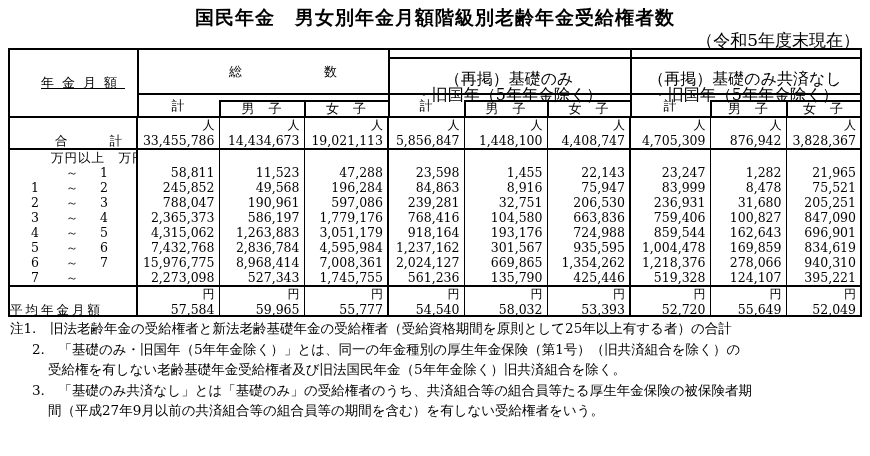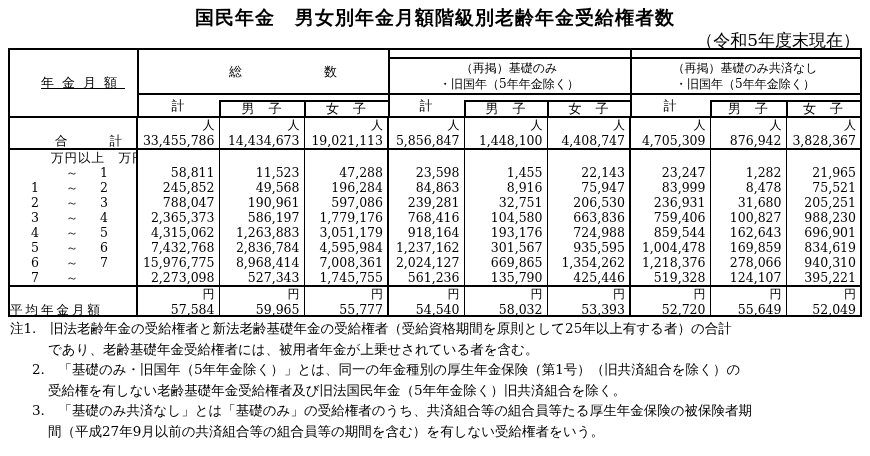--- a/index.html
+++ b/index.html
@@ -21,21 +21,21 @@
   .tbl{
     left:8px;top:48px;width:854px;height:269px;
     border:2px solid #000;box-sizing:border-box;background:#fff;
   }
   
   .hdr{left:0;top:0;width:850px;height:66px;border-bottom:2px solid #000;}
   .hline,.vline{position:absolute;background:#000;}
   .hcell{position:absolute;text-align:center;font-size:13px;white-space:nowrap;overflow:hidden;}
   .yq{left:0;top:0;width:138px;height:66px;line-height:66px;letter-spacing:8px;text-indent:8px;text-decoration:underline;}
   .g0{left:127px;top:0;width:251px;height:43px;line-height:43px;text-align:left;padding-left:92px;letter-spacing:82px;box-sizing:border-box;}
-  .gbox{position:absolute;top:7px;height:52px;font-size:12px;line-height:16px;text-align:center;padding-top:1px;box-sizing:border-box;border-top:2px solid #000;}
+  .gbox{position:absolute;top:7px;height:52px;font-size:16px;line-height:16px;text-align:center;padding-top:12px;box-sizing:border-box;border-top:2px solid #000;}
   .g1{left:378px;width:242px;}
   .g2{left:620px;width:230px;}
   .kei{top:43px;height:23px;line-height:25px;}
   .k0{left:127px;width:82px;} .k1{left:378px;width:76px;} .k2{left:620px;width:80px;}
   .mf{top:50px;height:16px;line-height:17px;letter-spacing:14px;text-indent:14px;}
   .m0{left:209px;width:85px;} .f0{left:294px;width:84px;}
   .m1{left:454px;width:83px;} .f1{left:537px;width:83px;}
   .m2{left:700px;width:76px;} .f2{left:776px;width:74px;}
   
   table{border-collapse:collapse;table-layout:fixed;position:absolute;left:0;top:68px;width:850px;height:197px;}
@@ -219,21 +219,21 @@
             </span>
           </td>
       <td class="num b2">2,365,373</td>
       <td class="num b1">586,197</td>
       <td class="num b1">1,779,176</td>
       <td class="num b2">768,416</td>
       <td class="num b1">104,580</td>
       <td class="num b1">663,836</td>
       <td class="num b2">759,406</td>
       <td class="num b1">100,827</td>
-      <td class="num b1">988,230</td>
+      <td class="num b1">847,090</td>
     </tr>
     <tr>
       <td>
             <span class="range">
               <span class="lo">4</span>
               <span class="tl">～</span>
               <span class="hi">5</span>
             </span>
           </td>
       <td class="num b2">4,315,062</td>
@@ -325,18 +325,17 @@
       <td class="num b2">52,720</td>
       <td class="num b1">55,649</td>
       <td class="num b1">52,049</td>
     </tr>
   </tbody>
     </table>
 </div>
 
 <div class="abs notes">
   <div>注1.　旧法老齢年金の受給権者と新法老齢基礎年金の受給権者（受給資格期間を原則として25年以上有する者）の合計</div>
-  <div class="n-cont">であり、老齢基礎年金受給権者には、被用者年金が上乗せされている者を含む。</div>
   <div class="n-num">2.　「基礎のみ・旧国年（5年年金除く）」とは、同一の年金種別の厚生年金保険（第1号）（旧共済組合を除く）の</div>
   <div class="n-cont">受給権を有しない老齢基礎年金受給権者及び旧法国民年金（5年年金除く）旧共済組合を除く。</div>
   <div class="n-num">3.　「基礎のみ共済なし」とは「基礎のみ」の受給権者のうち、共済組合等の組合員等たる厚生年金保険の被保険者期</div>
   <div class="n-cont">間（平成27年9月以前の共済組合等の組合員等の期間を含む）を有しない受給権者をいう。</div>
 </div>
 
 </body></html>

